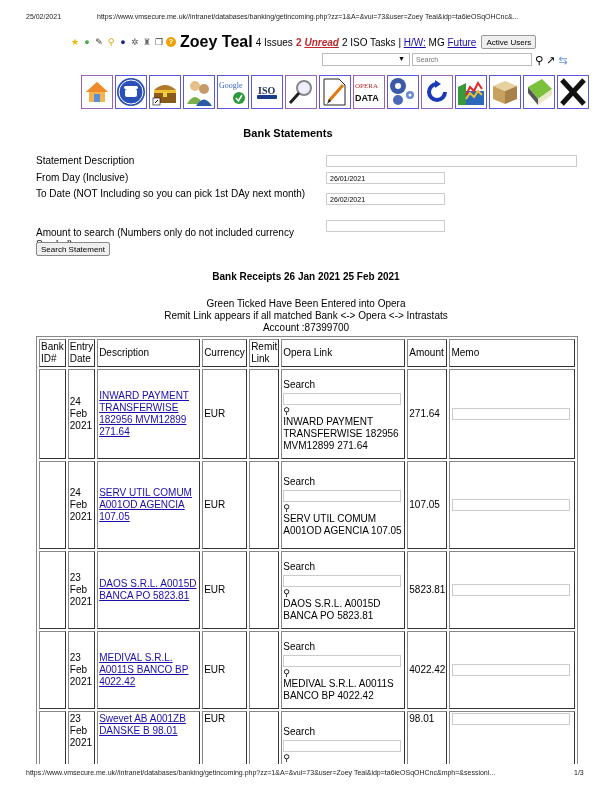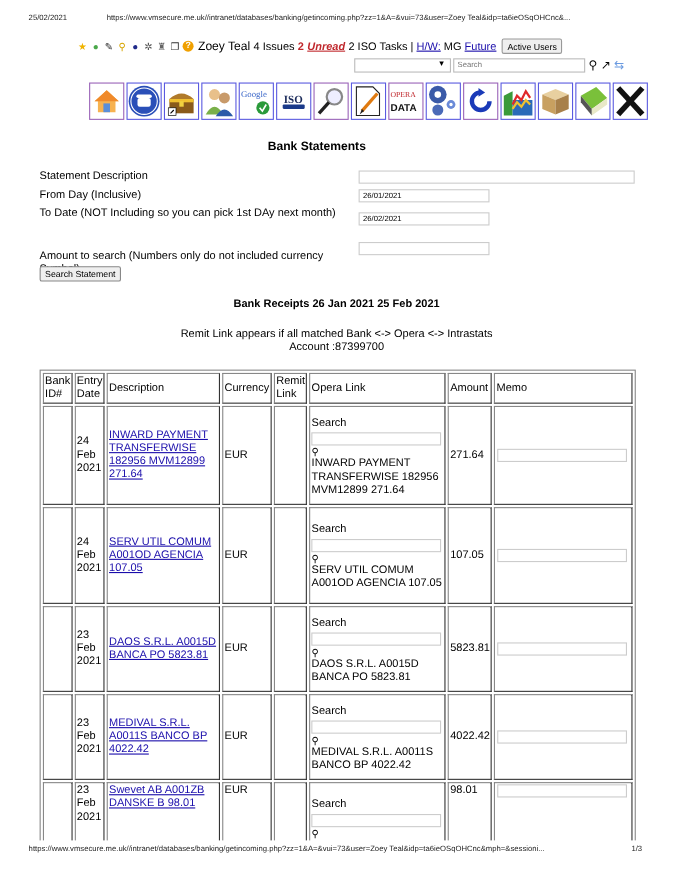--- a/index.html
+++ b/index.html
@@ -22,21 +22,21 @@
   .print-footer .page { position: absolute; left: 574px; }
 
   .topbar {
     position: absolute; top: 35px; left: 70px; height: 14px;
     display: flex; align-items: center; white-space: nowrap; font-size: 10px;
   }
   .mini-icon {
     display: inline-block; width: 10px; height: 10px; margin-right: 2px;
     font-size: 9px; line-height: 10px; text-align: center;
   }
-  .user-name { font-weight: normal; font-size: 11px; margin-left: 2px; margin-right: 3px; }
+  .user-name { font-weight: bold; font-size: 16px; margin-left: 2px; margin-right: 3px; }
   .unread-count { color: #c0282d; font-weight: bold; margin: 0 3px; }
   .unread-label { color: #c0282d; font-style: italic; font-weight: bold; margin-right: 3px; text-decoration: underline; }
   .topbar a { color: #1a0dab; text-decoration: underline; }
   .active-users-btn {
     font-family: "Liberation Sans", sans-serif; font-size: 8px;
     border: 1px solid #999; background: #efefef; padding: 1px 4px; margin-left: 5px;
     border-radius: 2px; height: 14px;
   }
 
   .searchbar {
@@ -269,20 +269,21 @@
 <div class="form-row" style="top:188px;width:270px;">To Date (NOT Including so you can pick 1st DAy next month)</div>
 <input class="form-input" style="top: 193px; left: 326px; width: 119px;" value="26/02/2021">
 
 <div class="form-row" style="top:227px;width:270px;">Amount to search (Numbers only do not included currency Symbol)</div>
 <input class="form-input" style="top: 220px; left: 326px; width: 119px;" value="">
 
 <button class="search-btn">Search Statement</button>
 
 <div class="receipts-title">Bank Receipts 26 Jan 2021 25 Feb 2021</div>
 <div class="notes">
+  <div>Green Ticked Have Been Entered into Opera</div>
   <div>Remit Link appears if all matched Bank &lt;-&gt; Opera &lt;-&gt; Intrastats</div>
   <div>Account :87399700</div>
 </div>
 
 <table class="receipts">
   <thead>
     <tr>
       <th style="width:24px">Bank ID#</th>
       <th style="width:26px">Entry Date</th>
       <th style="width:103px">Description</th>

